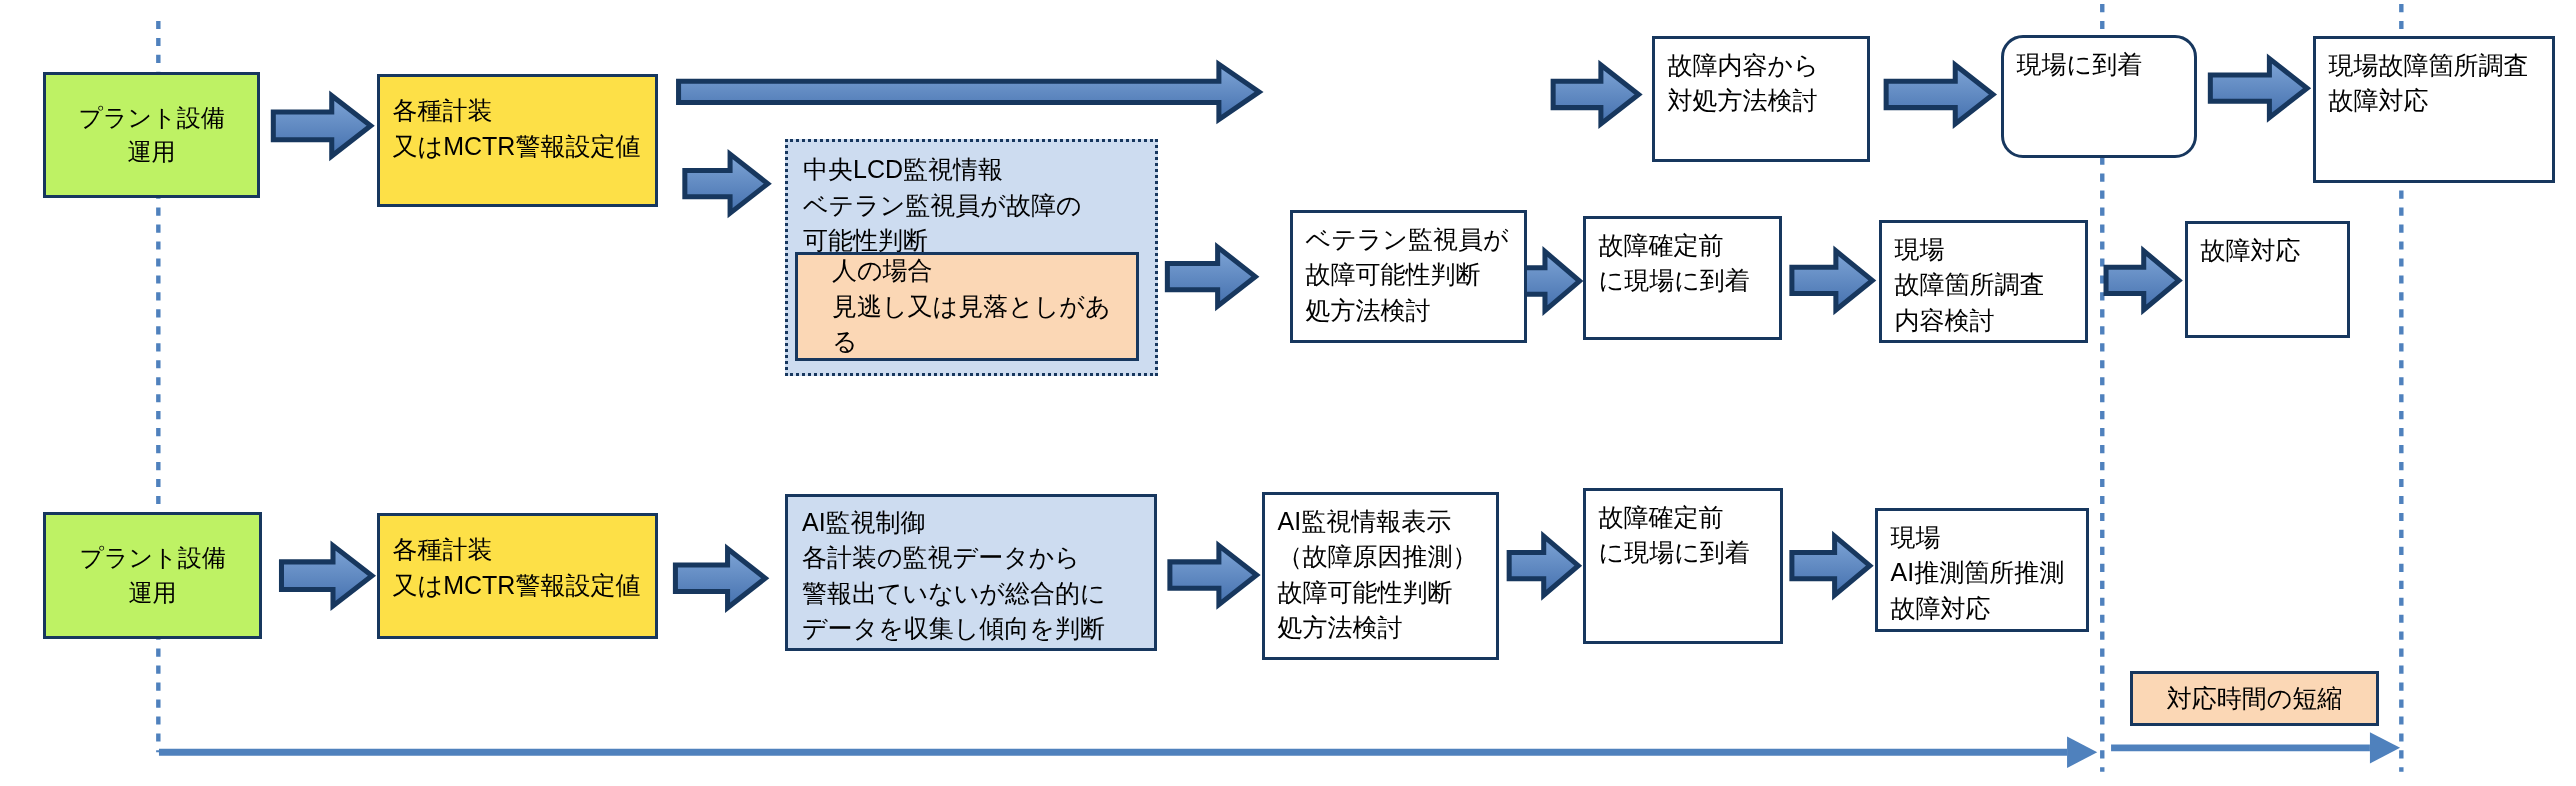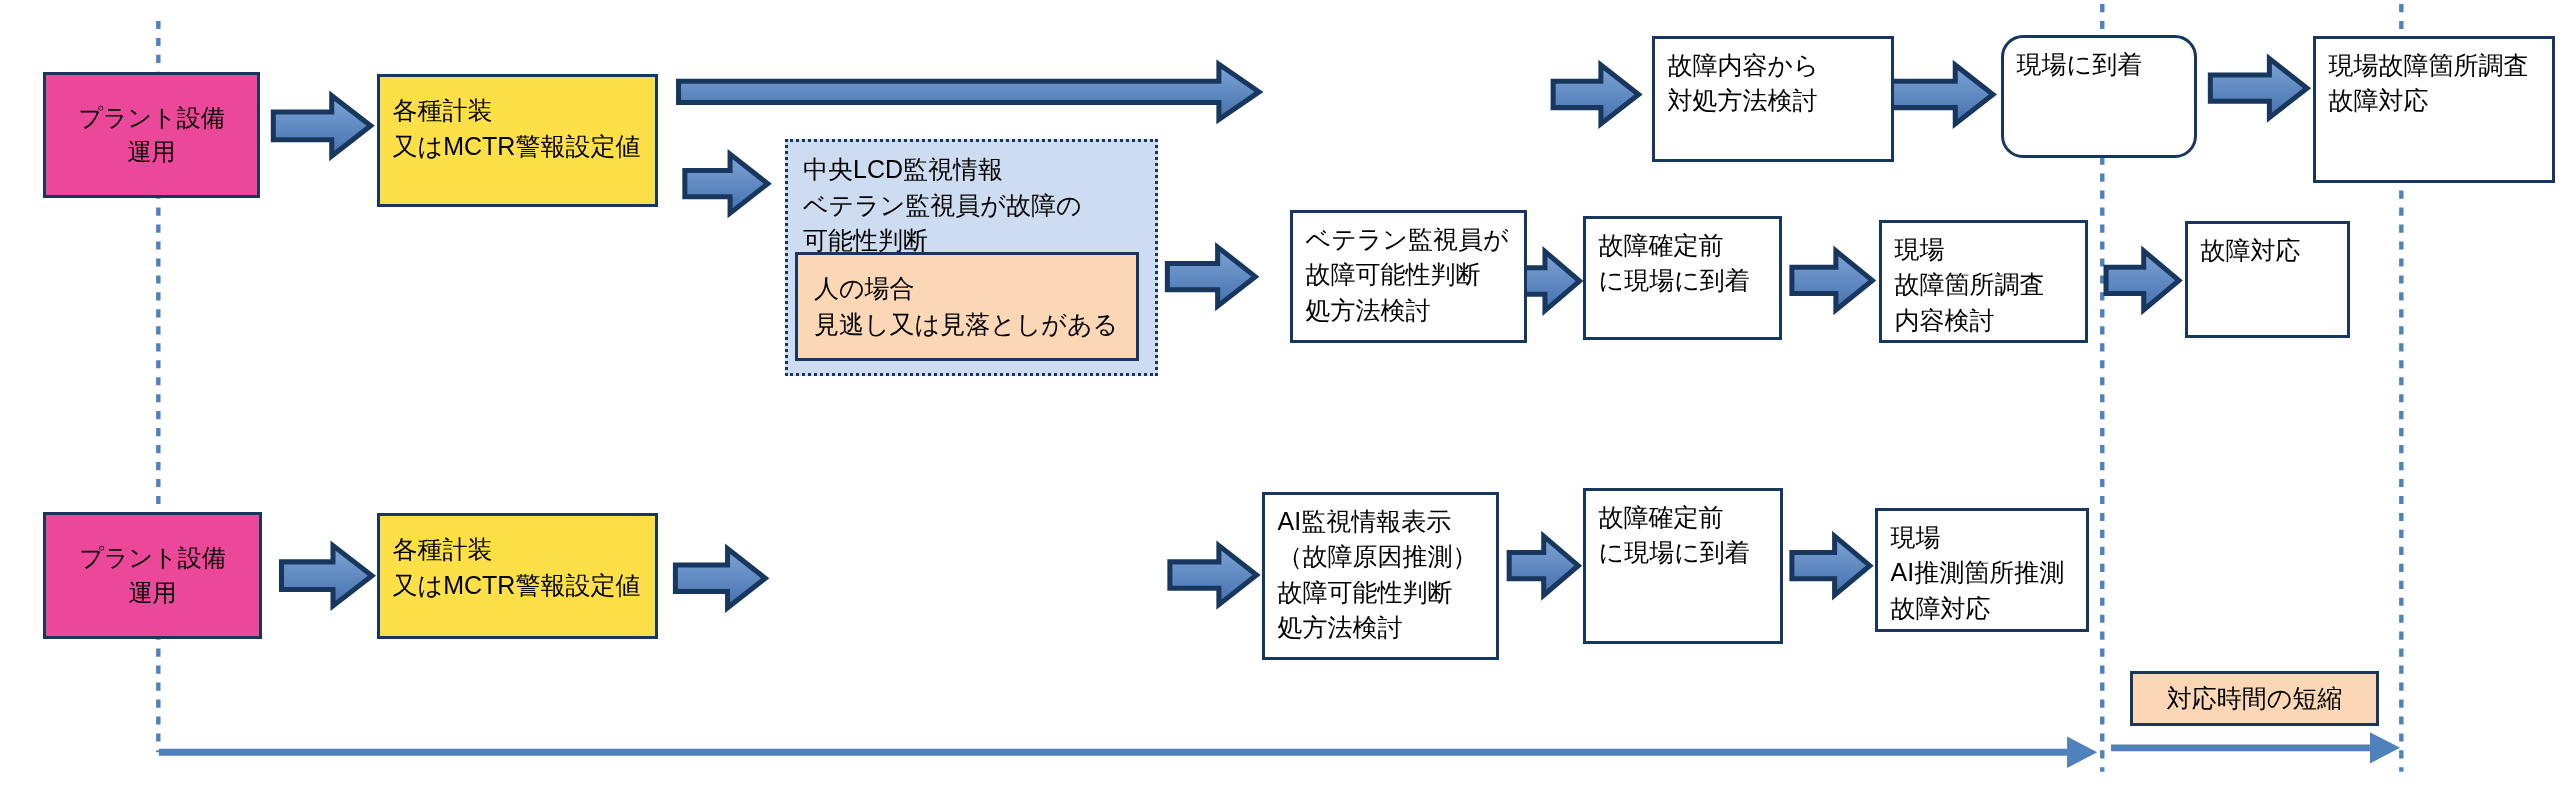--- a/index.html
+++ b/index.html
@@ -5,21 +5,21 @@
   html,body{margin:0;padding:0;background:#ffffff;}
   body{font-family:"Liberation Sans","DejaVu Sans",sans-serif;}
   .stage{position:relative;width:2576px;height:787px;background:#ffffff;overflow:hidden;}
   .layer{position:absolute;left:0;top:0;z-index:1;}
   .box{
     position:absolute;z-index:2;box-sizing:border-box;
     border:3.8px solid #17375E;background:#ffffff;color:#000;
     font-size:25px;line-height:1.42;padding:8.8px 12.6px;
     white-space:pre-line;letter-spacing:0;
   }
-  .red{background:#ec4899;display:flex;align-items:center;justify-content:center;
+  .red{background:#bef264;display:flex;align-items:center;justify-content:center;
        text-align:center;padding:11px;font-size:24px;}
   .green{background:#fde047;padding-top:16.3px;}
   .blue{background:#CDDCF0;}
   .dottedborder{border:3.1px dotted #17375E;}
   .orange{background:#FBD7B5;}
   .centered{display:flex;align-items:center;justify-content:center;text-align:right;padding:15px;}
   .vcenter-left{display:flex;flex-direction:column;justify-content:center;padding-top:0;padding-bottom:0;}
 </style>
 </head>
 <body>
@@ -62,33 +62,33 @@
     <polygon points="3772,1165 3820,1190 3772,1215" fill="#4F81BD"></polygon>
   </svg>
 
   <div class="box red" style="left:43px;top:72px;width:217px;height:126px;">プラント設備
 運用</div>
 
   <div class="box green" style="left:377px;top:74px;width:281px;height:133px;">各種計装
 又はMCTR警報設定値</div>
 
 
-  <div class="box" style="left:1652px;top:36px;width:242px;height:126px;">故障内容から
+  <div class="box" style="left:1652px;top:36px;width:218px;height:126px;">故障内容から
 対処方法検討</div>
 
   <div class="box" style="left:2001px;top:35px;width:196px;height:123px;border-radius:22px;">現場に到着</div>
 
   <div class="box" style="left:2313px;top:36px;width:242px;height:147px;">現場故障箇所調査
 故障対応</div>
 
   <div class="box blue dottedborder" style="left:785px;top:139px;width:373px;height:237px;padding:10px 15px;">中央LCD監視情報
 ベテラン監視員が故障の
 可能性判断</div>
 
-  <div class="box orange vcenter-left" style="left:795px;top:252px;width:344px;height:109px;padding-left:16px;z-index:3;">人の場合
+  <div class="box orange vcenter-left" style="left:795px;top:252px;width:344px;height:109px;padding-left:34px;z-index:3;">人の場合
 見逃し又は見落としがある</div>
 
   <div class="box" style="left:1262px;top:210px;width:237px;height:133px;margin-left:28px;">ベテラン監視員が
 故障可能性判断
 処方法検討</div>
 
   <div class="box" style="left:1583px;top:216px;width:199px;height:124px;">故障確定前
 に現場に到着</div>
 
   <div class="box" style="left:1879px;top:220px;width:209px;height:123px;">現場
@@ -96,20 +96,24 @@
 内容検討</div>
 
   <div class="box" style="left:2185px;top:221px;width:165px;height:117px;">故障対応</div>
 
   <div class="box red" style="left:43px;top:512px;width:219px;height:127px;">プラント設備
 運用</div>
 
   <div class="box green" style="left:377px;top:513px;width:281px;height:126px;">各種計装
 又はMCTR警報設定値</div>
 
+  <div class="box blue" style="left:785px;top:494px;width:372px;height:157px;padding:7.5px 14px;">AI監視制御
+各計装の監視データから
+警報出ていないが総合的に
+データを収集し傾向を判断</div>
 
   <div class="box" style="left:1262px;top:492px;width:237px;height:168px;">AI監視情報表示
 （故障原因推測）
 故障可能性判断
 処方法検討</div>
 
   <div class="box" style="left:1583px;top:488px;width:200px;height:156px;">故障確定前
 に現場に到着</div>
 
   <div class="box" style="left:1875px;top:508px;width:214px;height:124px;">現場

